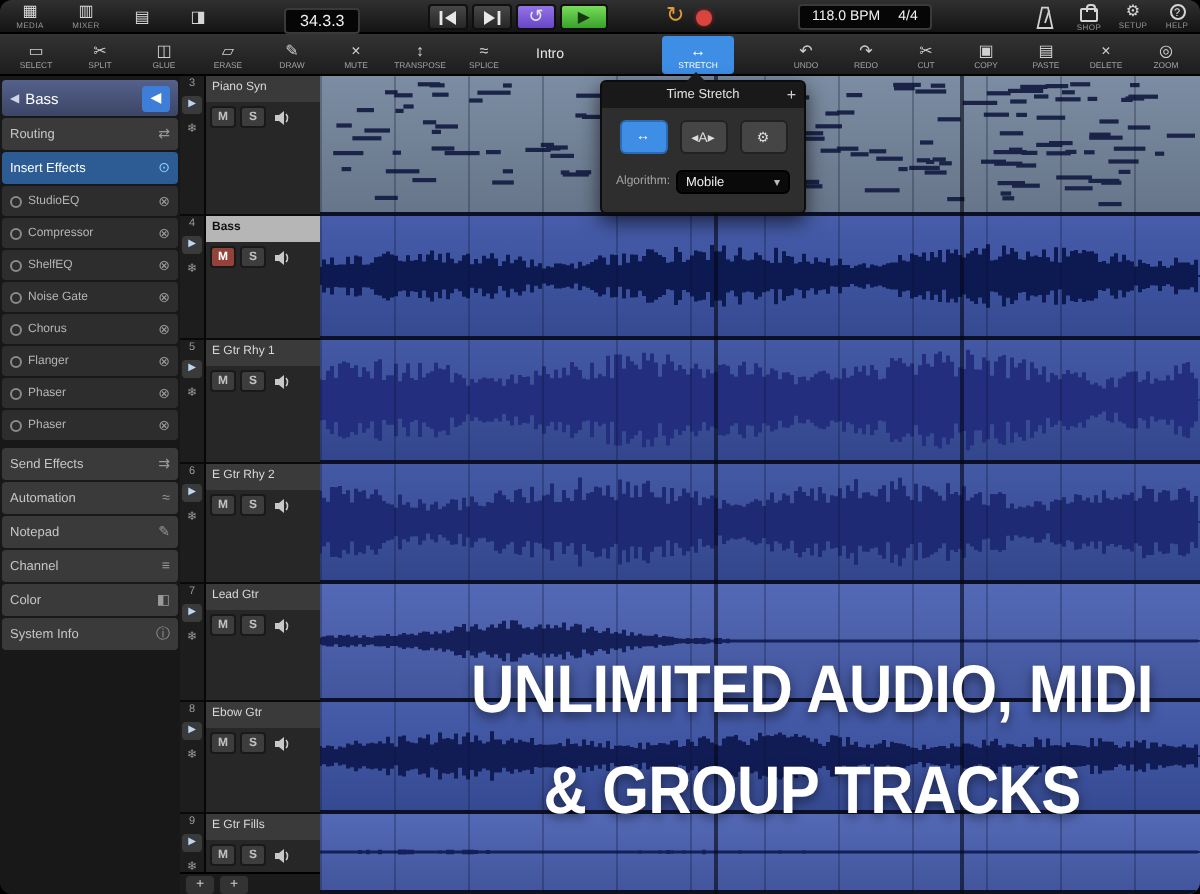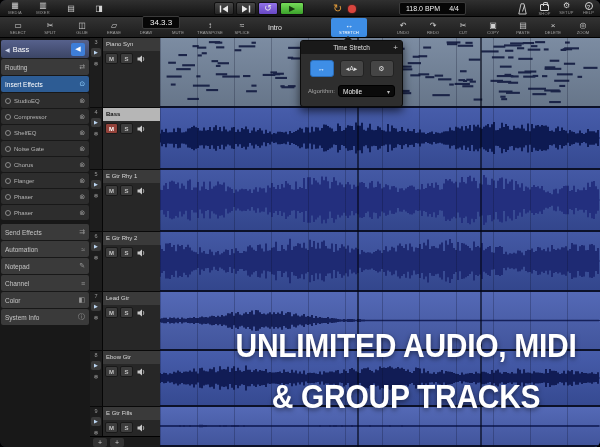--- a/index.html
+++ b/index.html
@@ -8,21 +8,21 @@
        font-family:"Liberation Sans",sans-serif;color:#ddd}
 
   
   .topbar{position:absolute;top:0;left:0;right:0;height:17px;background:linear-gradient(#303030,#141414);
           border-bottom:1px solid #000;z-index:40}
   .icon-btn{display:flex;flex-direction:column;align-items:center;justify-content:center;color:#cfcfcf;cursor:default}
   .tb-left{position:absolute;left:3px;top:0;height:17px;display:flex;gap:4px;align-items:center}
   .tb-left .icon-btn{width:24px;height:16px}
   .ib-glyph{font-size:8px;line-height:8px;color:#d6d6d6}
   .ib-label{font-size:4px;line-height:5px;color:#979797;letter-spacing:.2px}
-  .time-display{position:absolute;left:142px;top:16px;height:13px;background:#060606;border:1px solid #3a3a3a;
+  .time-display{position:absolute;left:142px;top:4px;height:13px;background:#060606;border:1px solid #3a3a3a;
                 border-radius:2px;color:#f2f2f2;font-size:8px;line-height:11px;padding:0 7px}
   .transport{position:absolute;left:214px;top:2px;display:flex;gap:2px}
   .tr-btn{width:20px;height:13px;background:linear-gradient(#474747,#262626);border:1px solid #101010;
           border-radius:2px;display:flex;align-items:center;justify-content:center;color:#e8e8e8}
   .undo-btn{background:linear-gradient(#9273e8,#6747c4);font-size:9px;line-height:9px}
   .play-btn{width:24px;background:linear-gradient(#76dc59,#3ba12b);color:#17380f;font-size:8px;line-height:8px}
   .mode-btns{position:absolute;left:333px;top:1px;height:15px;display:flex;gap:6px;align-items:center}
   .loop-glyph{color:#e09a3a;font-size:11px;line-height:11px}
   .rec-dot{width:8px;height:8px;border-radius:50%;background:#d8453e;box-shadow:0 0 2px #a22}
   .tempo-display{position:absolute;left:399px;top:2px;height:13px;background:#060606;border:1px solid #3a3a3a;

